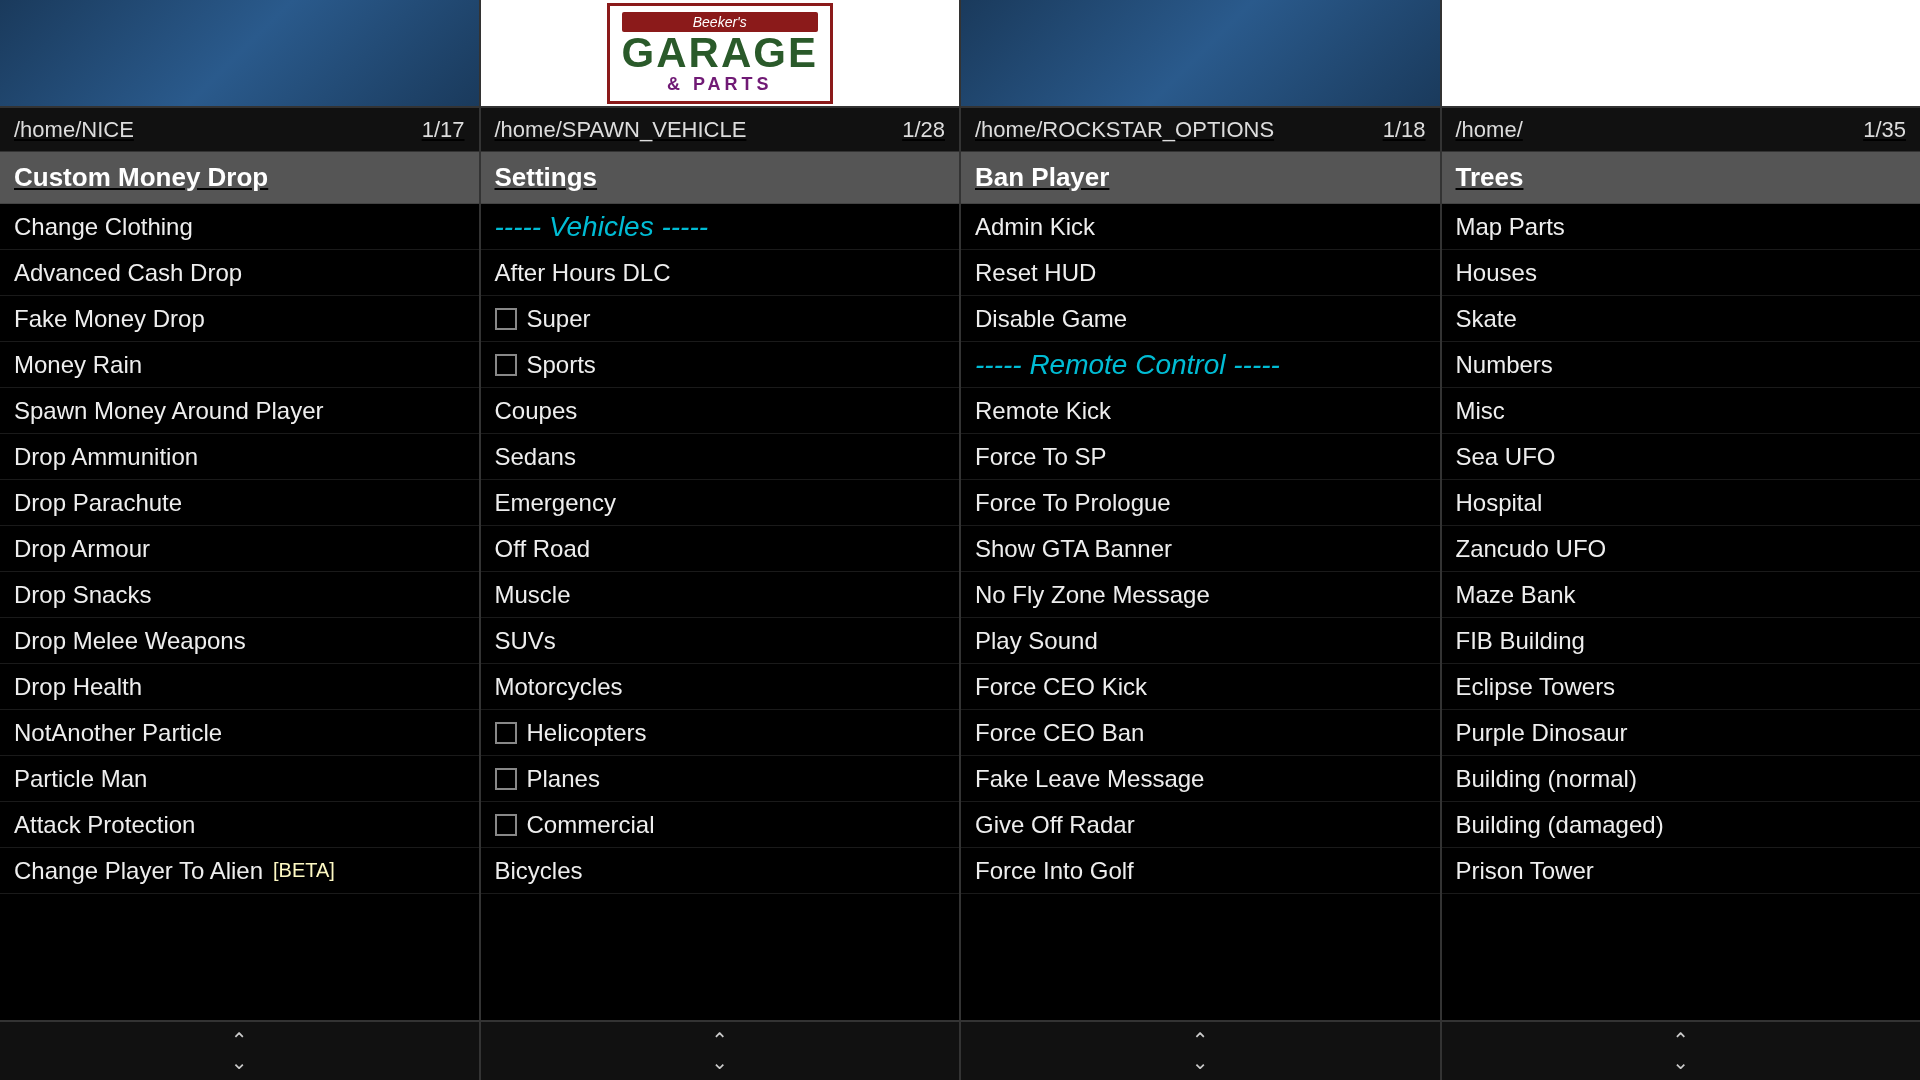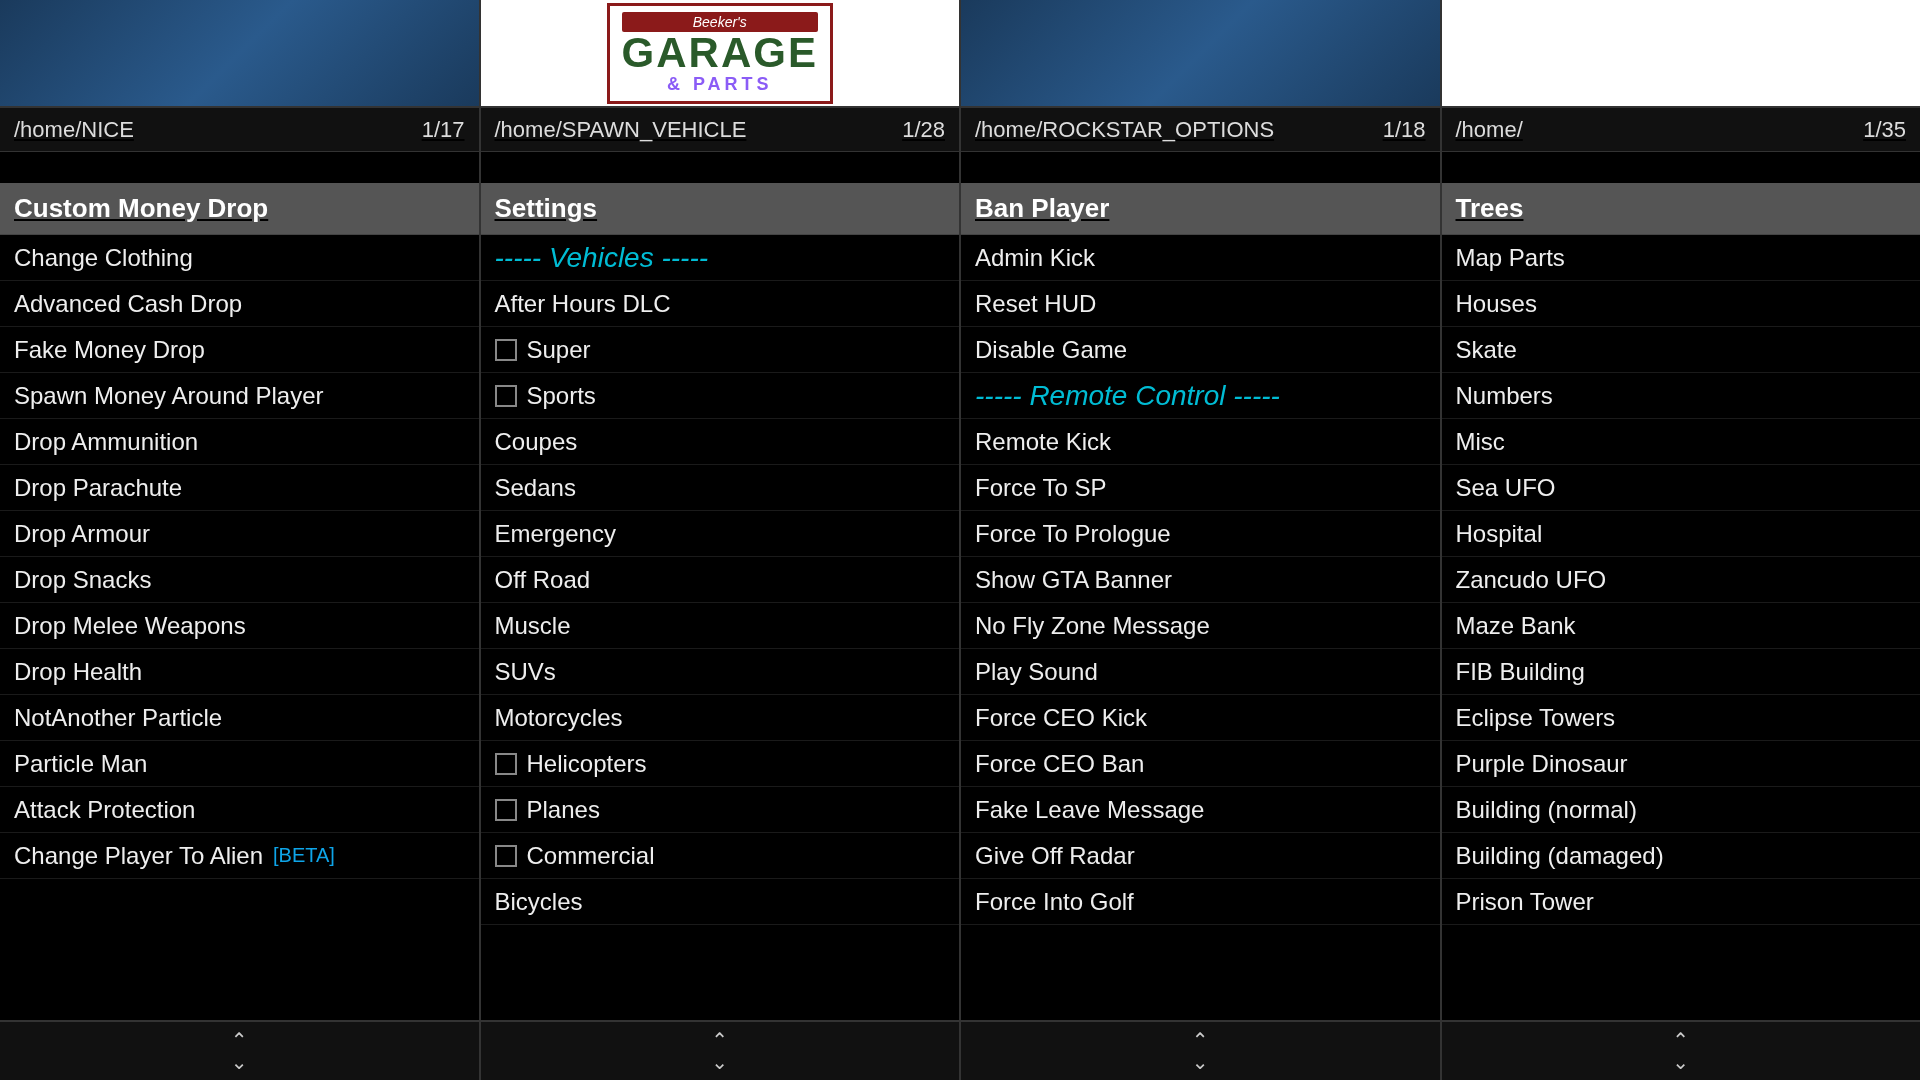--- a/index.html
+++ b/index.html
@@ -79,21 +79,21 @@
     .beekers-garage {
       font-family: 'Arial Black', sans-serif;
       font-size: 42px;
       font-weight: 900;
       color: #2a5a2a;
       line-height: 1;
       letter-spacing: 2px;
     }
     .beekers-and-parts {
       font-size: 18px;
-      color: #8b5cf6;
+      color: #701a75;
       font-weight: bold;
       letter-spacing: 4px;
     }
     .beekers-border {
       border: 3px solid #8B1A1A;
       padding: 6px 12px;
       display: inline-block;
     }
 
     
@@ -133,21 +133,20 @@
     .selected-row {
       background: #555;
       color: #fff;
       padding: 7px 14px;
       font-size: 26px;
       font-weight: bold;
       border-bottom: 1px solid #444;
       min-height: 52px;
       display: flex;
       align-items: center;
-      margin-top: 31px;
     }
 
     
     .menu-items {
       flex: 1;
       overflow: hidden;
     }
     .menu-item {
       display: flex;
       align-items: center;
@@ -169,21 +168,21 @@
       width: 22px;
       height: 22px;
       border: 2px solid #888;
       background: transparent;
       flex-shrink: 0;
       display: inline-block;
     }
 
     
     .beta-tag {
-      color: #0ea5e9;
+      color: #fef9c3;
       font-size: 20px;
       text-align: right;
     }
 
     
     .bottom-nav {
       display: flex;
       height: 60px;
       border-top: 2px solid #333;
     }
@@ -247,20 +246,23 @@
         <div class="menu-item">
           <span>Change Clothing</span>
         </div>
         <div class="menu-item">
           <span>Advanced Cash Drop</span>
         </div>
         <div class="menu-item">
           <span>Fake Money Drop</span>
         </div>
         <div class="menu-item">
+          <span>Money Rain</span>
+        </div>
+        <div class="menu-item">
           <span>Spawn Money Around Player</span>
         </div>
         <div class="menu-item">
           <span>Drop Ammunition</span>
         </div>
         <div class="menu-item">
           <span>Drop Parachute</span>
         </div>
         <div class="menu-item">
           <span>Drop Armour</span>

